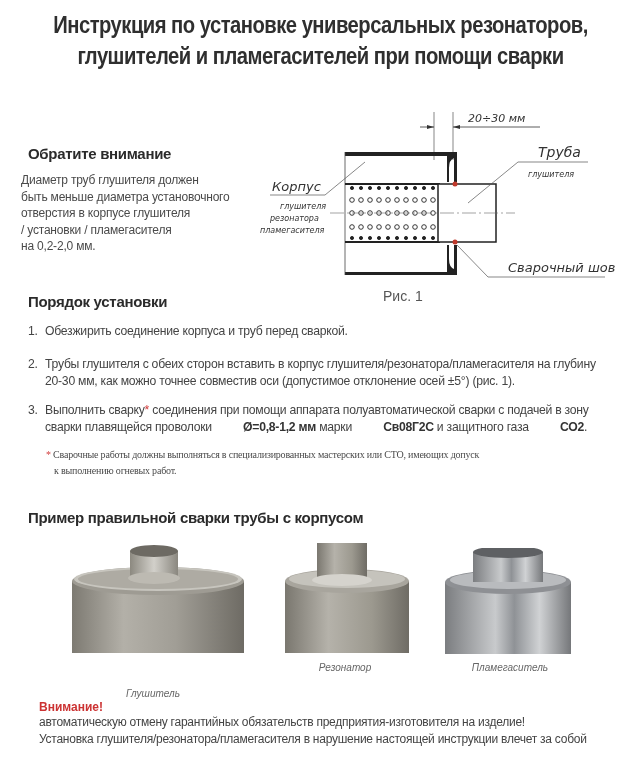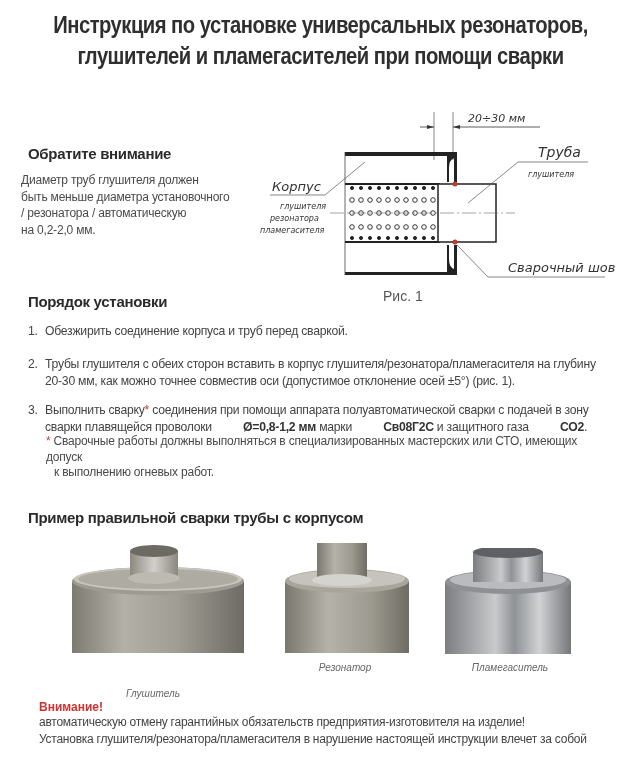--- a/index.html
+++ b/index.html
@@ -9,40 +9,41 @@
            font-family:"Liberation Sans", sans-serif; font-weight:bold; font-size:23.5px; line-height:31px;
            color:#2f2f2f; letter-spacing:-0.6px; transform:scaleX(0.86); transform-origin:center top; }
   .h2 { position:absolute; font-weight:bold; font-size:15px; color:#2b2b2b; letter-spacing:-0.3px; }
   .p { position:absolute; font-size:12px; line-height:16.5px; color:#4a4a4a; letter-spacing:-0.2px; }
   .note-text { left:21px; top:172px; width:230px; }
   .list { position:absolute; left:28px; width:600px; font-size:12.2px; color:#444; line-height:16.5px; letter-spacing:-0.25px; }
   .list .num { position:absolute; left:0; }
   .list .txt { position:absolute; left:17px; width:590px; }
   .red { color:#d23a3a; }
   b { color:#333;margin-left:28px; }
-  .footnote { position:absolute; left:46px; top:434px; width:560px; font-size:12px; line-height:15.5px; color:#4a4a4a; letter-spacing:-0.2px; }
+  .footnote { position:absolute; left:46px; top:447px; width:560px; font-size:10px; line-height:15.5px; color:#4a4a4a; letter-spacing:-0.2px;font-family:Liberation Serif, serif; }
   .caption { position:absolute; font-style:italic; font-size:10px; color:#666; text-align:center; }
   .fig-cap { position:absolute; left:383px; top:288px; font-size:14px; color:#555; }
   .warn-title { position:absolute; left:39px; top:700px; font-weight:bold; font-size:12px; color:#cc3333; }
   .warn-text { position:absolute; left:39px; top:714px; width:580px; font-size:12px; line-height:16.5px; color:#444; letter-spacing:-0.25px; }
   svg text { font-family:"DejaVu Sans", sans-serif; }
 </style>
 </head>
 <body>
 
 <div class="title">
   <div>Инструкция по установке универсальных резонаторов,</div>
   <div>глушителей и пламегасителей при помощи сварки</div>
 </div>
 
 <div class="h2" style="left:28px; top:145px;">Обратите внимание</div>
 <div class="p note-text">
   <div>Диаметр труб глушителя должен</div>
   <div>быть меньше диаметра установочного</div>
-  <div>/ резонатора / автоматическую</div>
+  <div>отверстия в корпусе глушителя</div>
+  <div>/ установки / пламегасителя</div>
   <div>на 0,2-2,0 мм.</div>
 </div>
 
 <svg style="position:absolute; left:250px; top:100px;" width="370" height="190" viewBox="0 0 370 190">
 
   <line x1="184" y1="12" x2="184" y2="60" stroke="#555" stroke-width="0.7"></line>
   <line x1="203" y1="12" x2="203" y2="60" stroke="#555" stroke-width="0.7"></line>
   <line x1="170" y1="27" x2="184" y2="27" stroke="#333" stroke-width="0.8"></line>
   <polygon points="184,27 177,25 177,29" fill="#333"></polygon>
   <line x1="203" y1="27" x2="290" y2="27" stroke="#333" stroke-width="0.8"></line>

